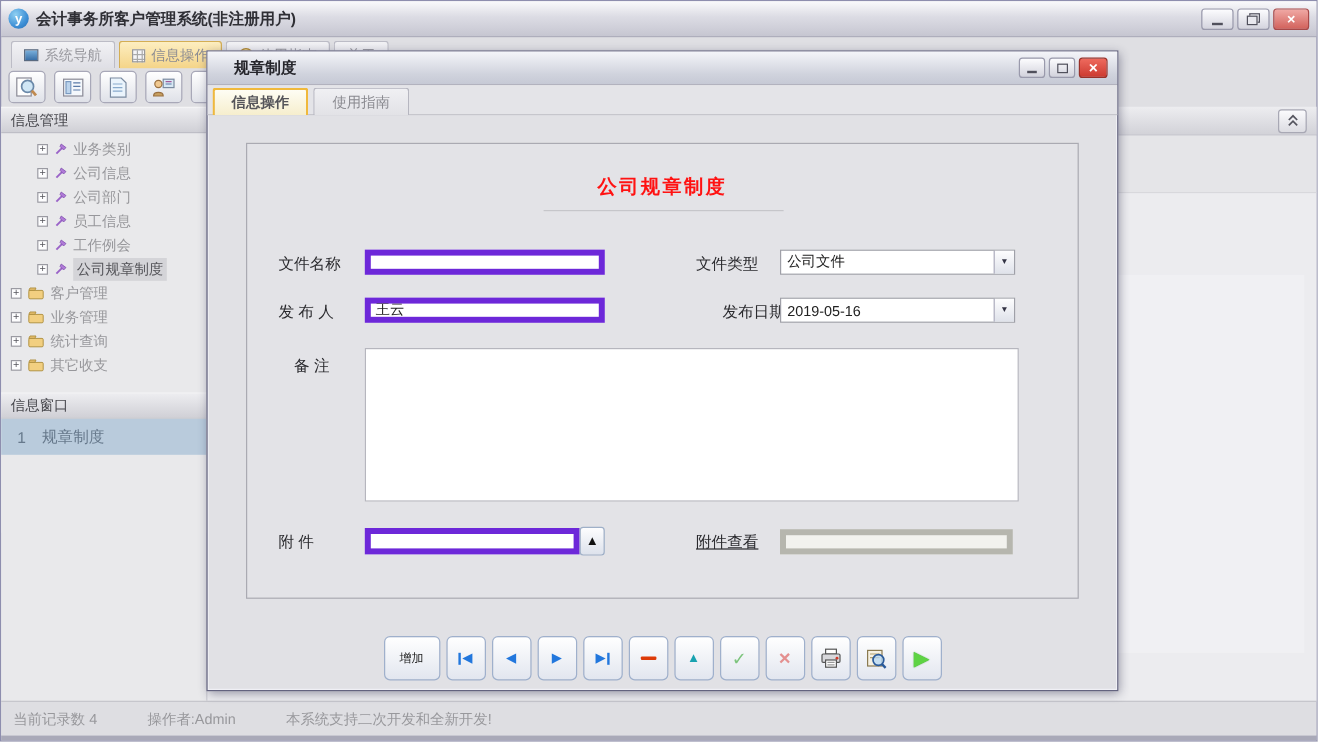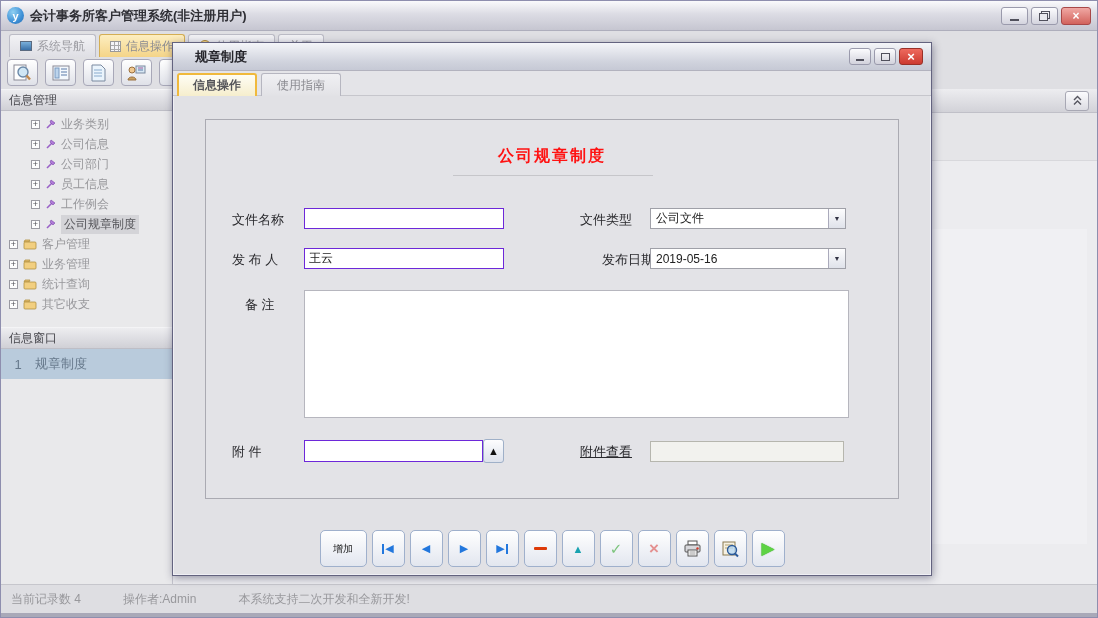--- a/index.html
+++ b/index.html
@@ -96,21 +96,21 @@
   .dtab.active { border:2px solid #f0b93c; border-bottom:none; background:linear-gradient(#fefdf4,#f6eecd);
     color:#55555a; font-weight:bold; }
 
   .form-panel { position:absolute; left:32px; top:76px; width:694px; height:380px;
     border:1px solid #aaaab2; background:#e3e3e7; }
   .form-heading { position:absolute; left:0; top:26px; width:100%; text-align:center;
     font-size:16px; font-weight:bold; letter-spacing:2px; }
   .heading-underline { position:absolute; left:247px; top:55px; width:200px; height:1px; background:#c6c6ca; }
 
   .flabel { position:absolute; font-size:13px; color:#2a2a2e; }
-  .ftext { position:absolute; height:21px; border:1px solid #6d28d9; background:#fff; font-size:12px;
+  .ftext { position:absolute; height:21px; border:5px solid #6d28d9; background:#fff; font-size:12px;
     padding:0 4px; font-family:inherit; color:#222; }
   .combo { position:absolute; height:21px; border:1px solid #9fa0a8; background:#fff; display:flex; align-items:center; }
   .combo .val { flex:1; padding:0 5px; font-size:12px; color:#222; white-space:nowrap; }
   .combo .arrow { width:17px; height:100%; border-left:1px solid #aab; background:linear-gradient(#fdfdfe,#dfe2ea);
     display:flex; align-items:center; justify-content:center; font-size:7px; color:#334; }
   .fta { position:absolute; left:98px; top:170px; width:545px; height:128px; border:1px solid #b6b6be;
     background:#fff; resize:none; font-family:inherit; font-size:12px; padding:3px; }
   .up-btn { position:absolute; left:277px; top:319px; width:21px; height:24px; border:1px solid #9fb0c8;
     border-radius:3px; background:linear-gradient(#fdfdfe,#dde2ec); display:flex; align-items:center;
     justify-content:center; font-size:11px; color:#111; }

